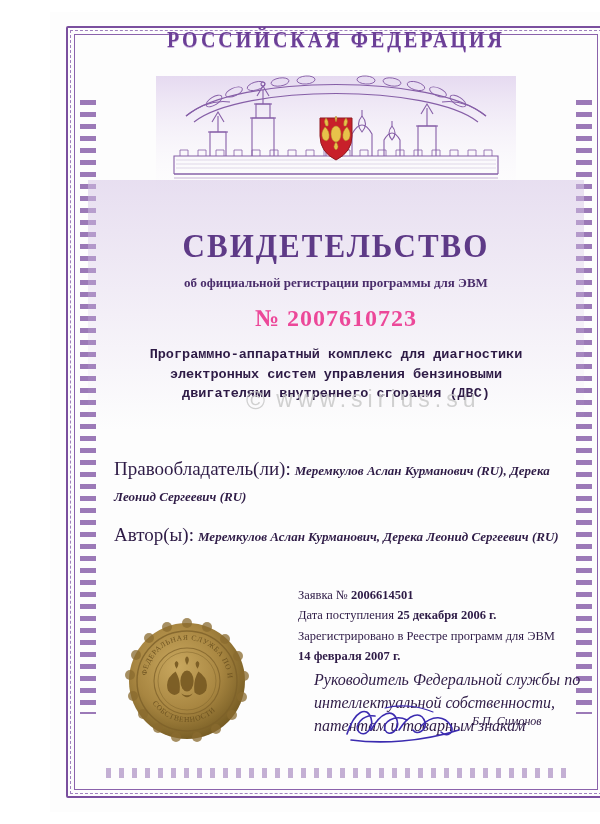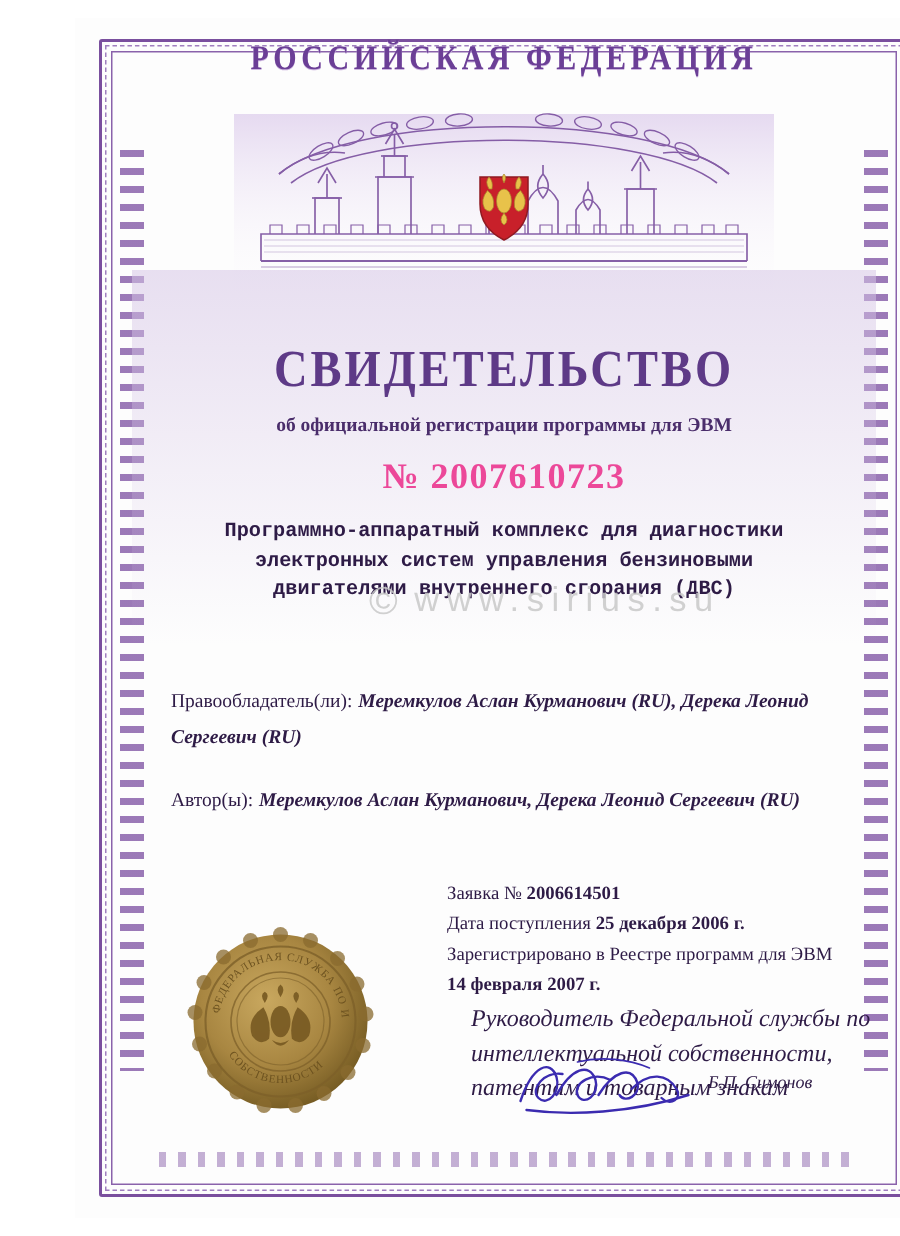--- a/index.html
+++ b/index.html
@@ -190,21 +190,21 @@
     line-height: 1.45;
     color: #2e1b46;
   }
 
   .field {
     position: absolute;
     font-family: "Liberation Serif", serif;
     color: #2e1b46;
   }
   .field-label {
-    font-size: 13px;
+    font-size: 19px;
     font-weight: normal;
   }
   .field-value {
     font-size: 13px;
     font-weight: bold;
     font-style: italic;
   }
 
   .holder {
     left: 78px;

